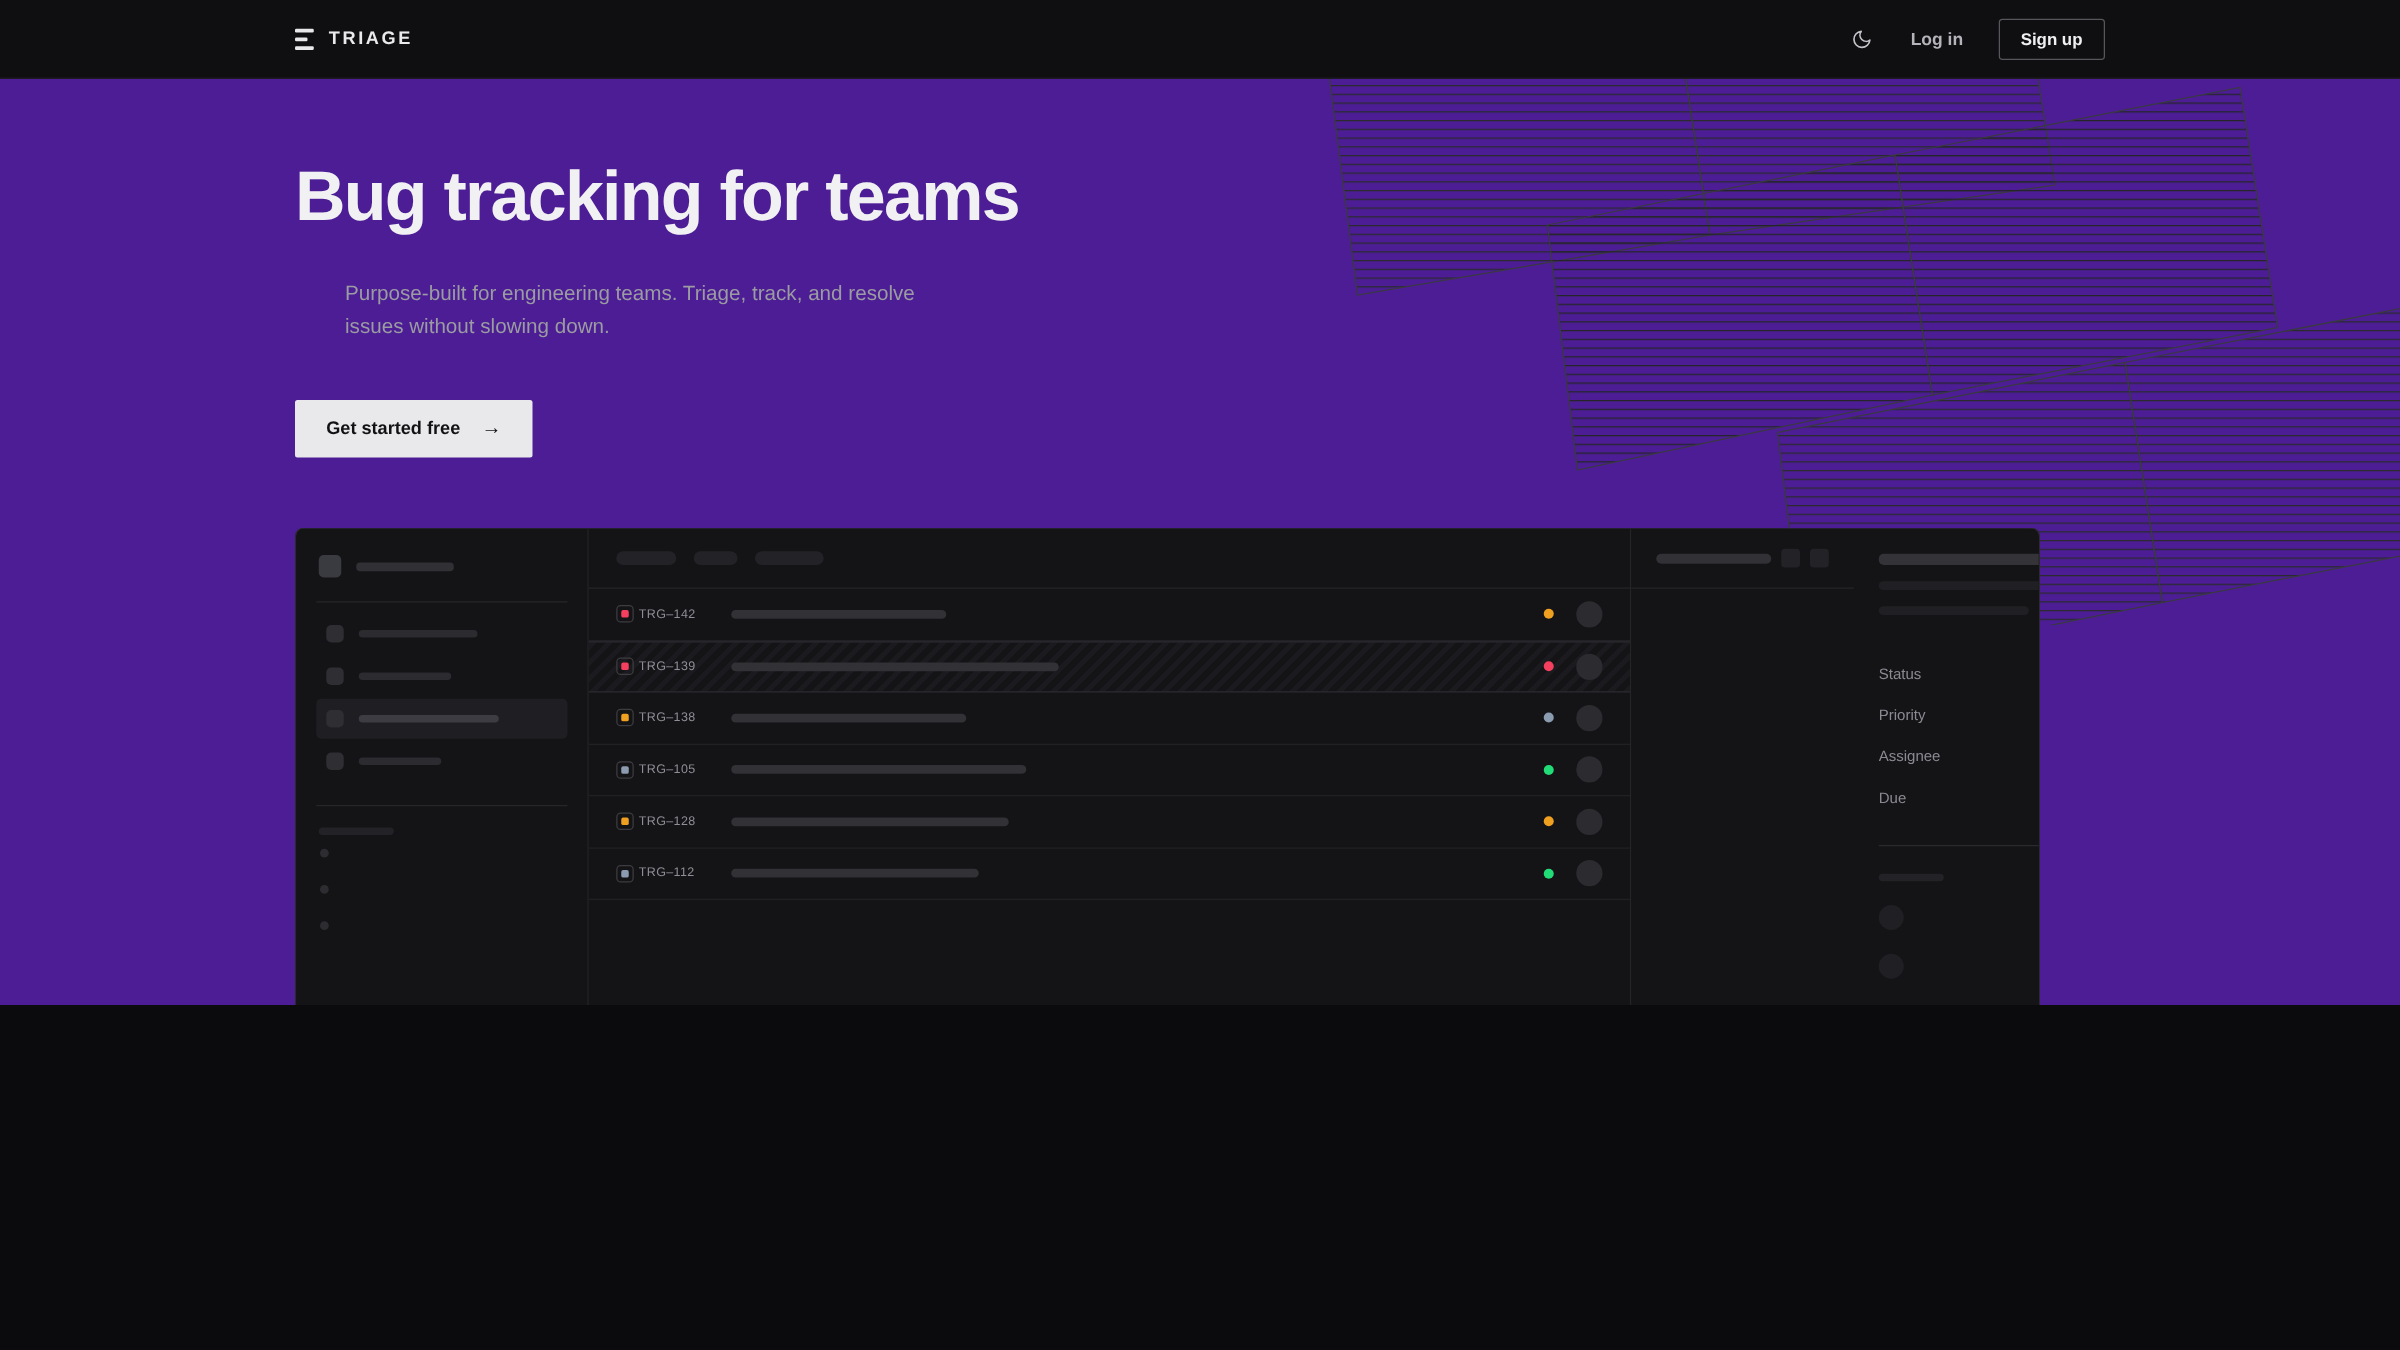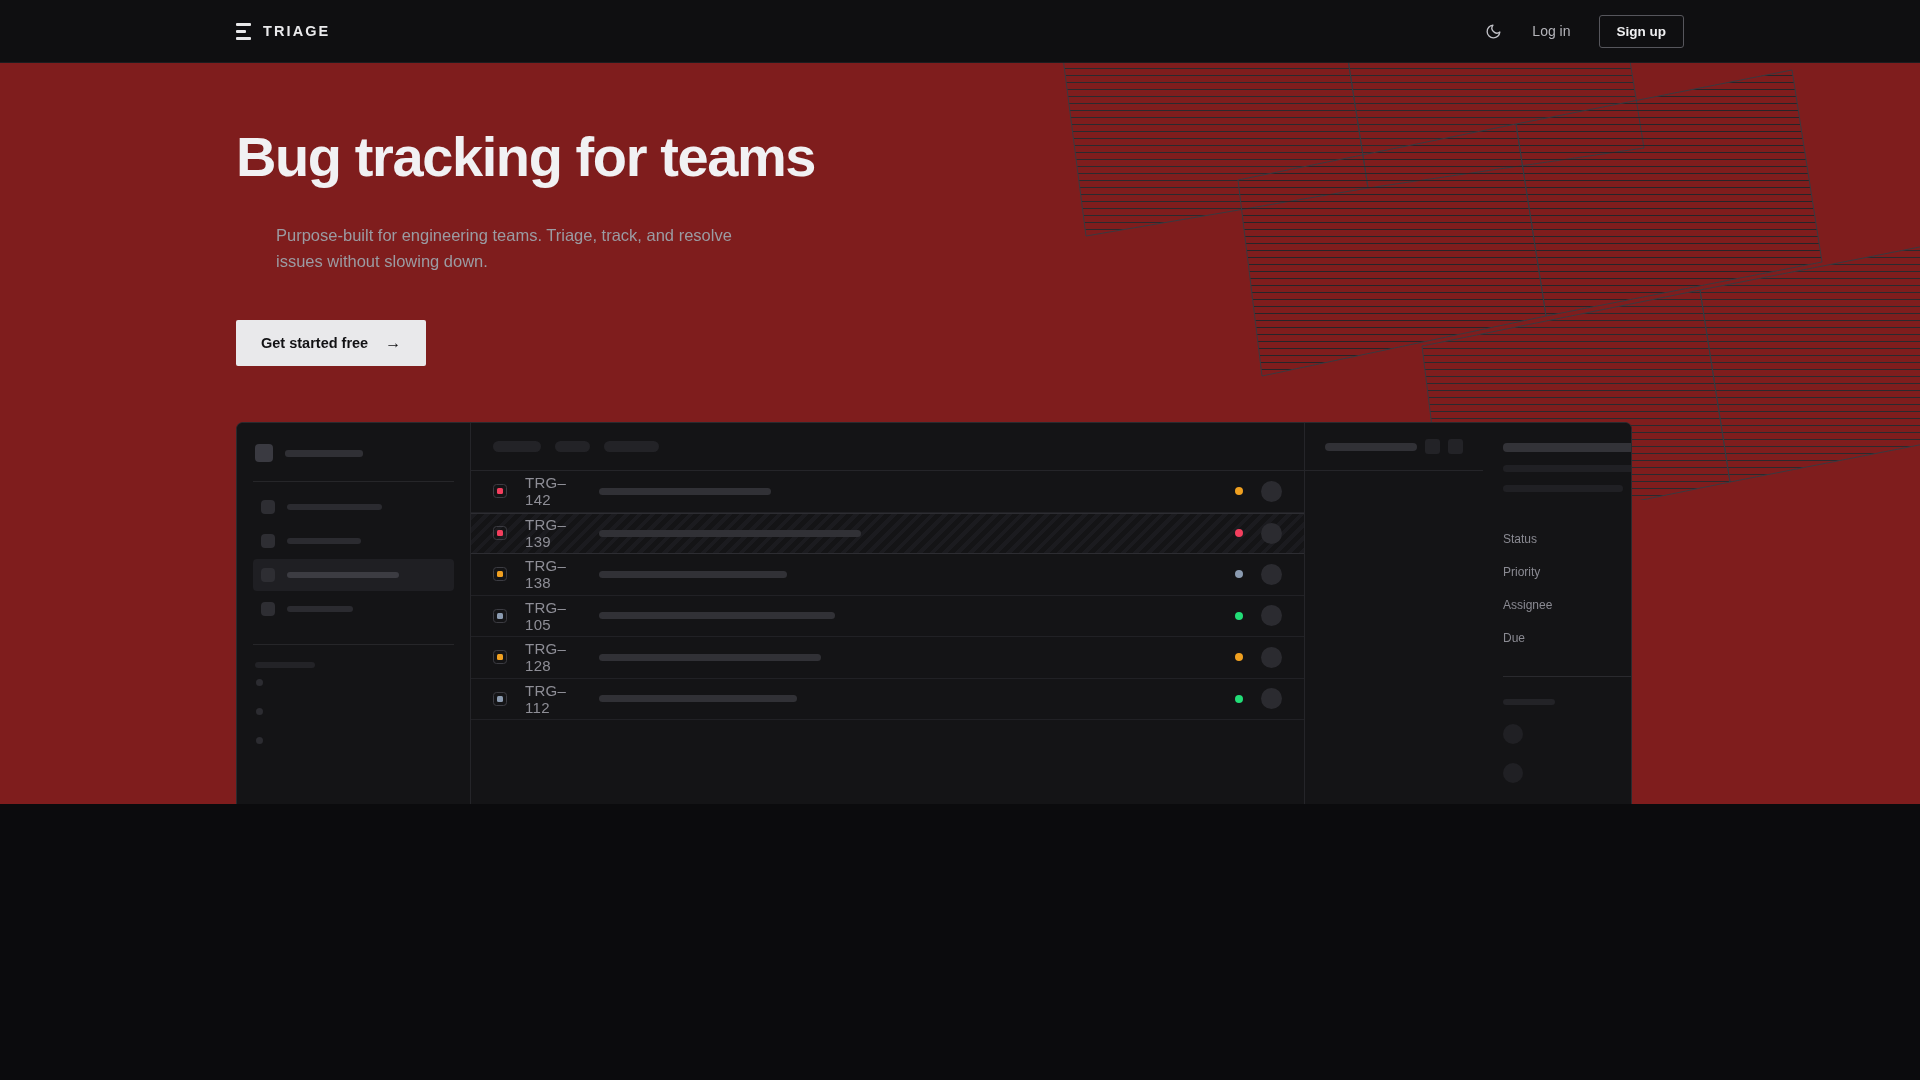--- a/index.html
+++ b/index.html
@@ -11,21 +11,21 @@
     overflow: hidden;
     background: #0b0b0d;
     font-family: "Liberation Sans", sans-serif;
     -webkit-font-smoothing: antialiased;
   }
 
   .page {
     position: relative;
     width: 1920px;
     height: 804px;
-    background: #7f1d1d;
+    background: #4c1d95;
     overflow: hidden;
   }
 
   
   .nav {
     position: relative;
     z-index: 40;
     height: 63px;
     display: flex;
     align-items: center;
@@ -71,20 +71,21 @@
     height: 22px;
     display: flex;
     align-items: center;
     justify-content: center;
     cursor: pointer;
   }
   .nav-link {
     font-size: 14px;
     color: #b4b4ba;
     cursor: pointer;
+    font-weight: bold;
   }
   .signup-btn {
     font-size: 13.5px;
     font-weight: 600;
     color: #f0f0f2;
     border: 1px solid #56565c;
     border-radius: 3px;
     padding: 8px 17px;
     background: transparent;
     cursor: pointer;
@@ -219,22 +220,22 @@
     border-bottom: 1px solid #2d2d32;
   }
   .row-pri {
     width: 14px; height: 14px; flex: 0 0 14px;
     border-radius: 3.5px;
     border: 1.4px solid #3c3c42;
     display: flex; align-items: center; justify-content: center;
   }
   .row-pri i { width: 6px; height: 6px; border-radius: 1.5px; display: block; }
   .row-id {
-    margin-left: 18px;
-    font-size: 15px;
+    margin-left: 4px;
+    font-size: 10px;
     color: #8e8e96;
     letter-spacing: 0.3px;
     font-family: "Liberation Sans", sans-serif;
     flex: 0 0 auto;
     width: 62px;
   }
   .row-title { height: 7px; border-radius: 4px; background: #313136; margin-left: 12px; }
   .row-sp { flex: 1 1 auto; }
   .row-stat { width: 8px; height: 8px; border-radius: 50%; flex: 0 0 8px; margin-right: 18px; }
   .row-av { width: 21px; height: 21px; border-radius: 50%; background: #2b2b30; flex: 0 0 21px; }

